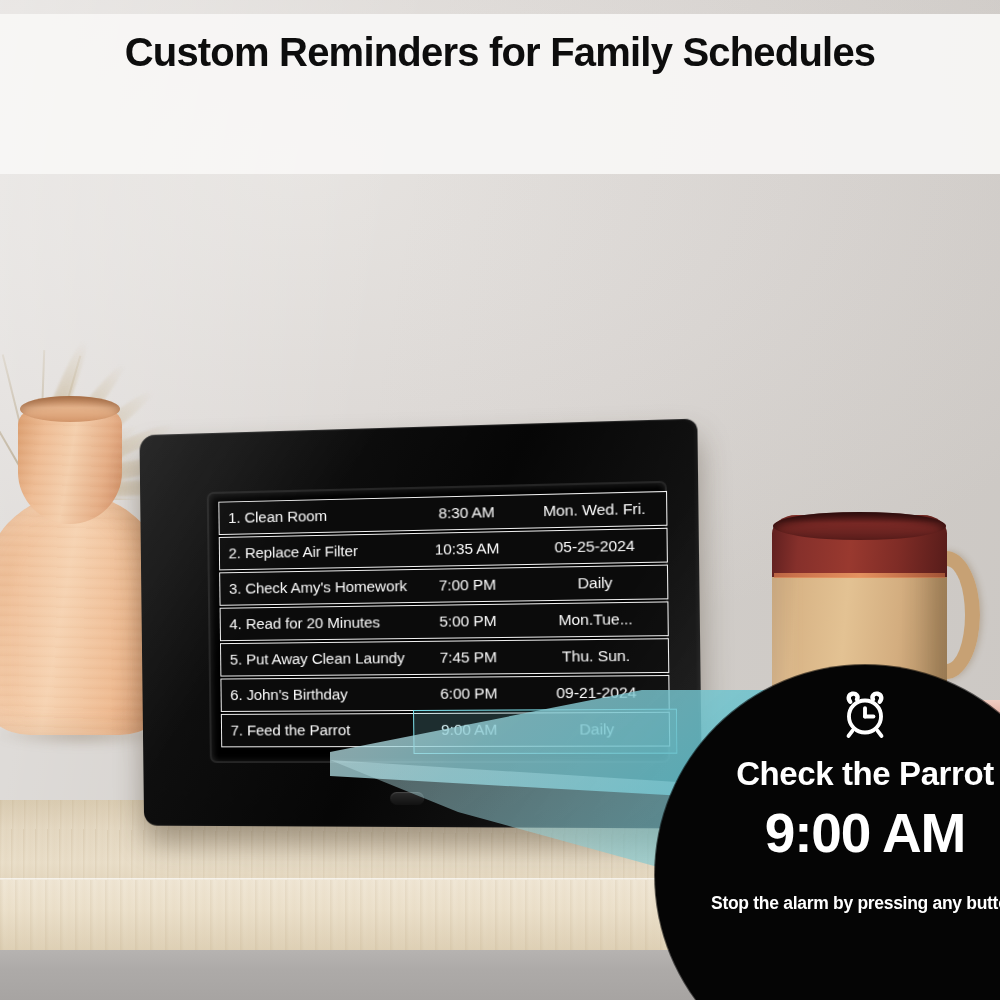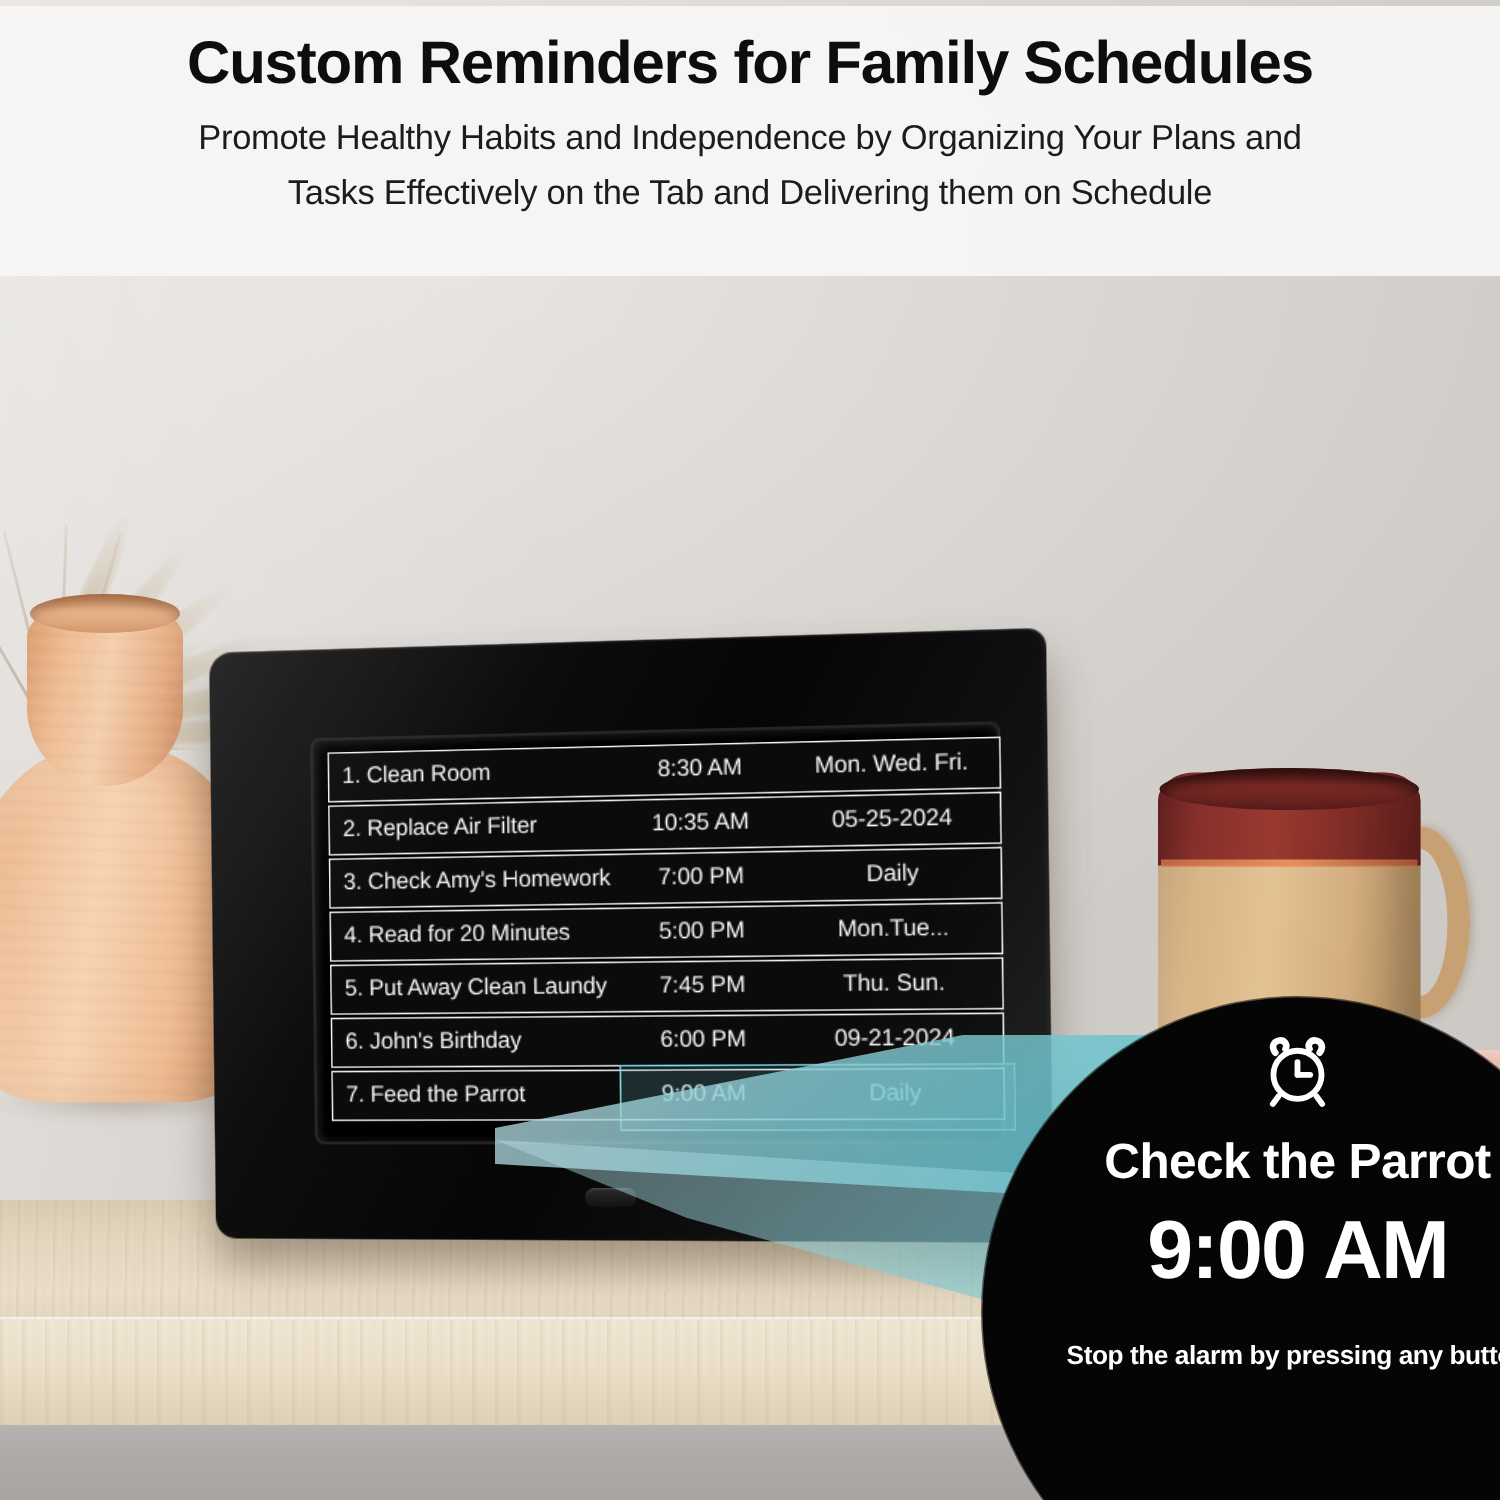--- a/index.html
+++ b/index.html
@@ -340,21 +340,21 @@
     color: #fff;
     font-size: 17.5px;
     font-weight: bold;
     letter-spacing: -0.3px;
     white-space: nowrap;
   }
 
   
   .header {
     position: absolute;
-    left: 0; top: 4px; width: 1000px; height: 180px;
+    left: 0; top: 14px; width: 1000px; height: 160px;
     background: rgba(247,246,245,0.93);
     overflow: hidden;
   }
   .header-title {
     margin: 16px 0 0 0;
     text-align: center;
     font-size: 40px;
     font-weight: bold;
     color: #0d0d0d;
     letter-spacing: -0.8px;
@@ -518,19 +518,15 @@
         <div class="callout-title">Check the Parrot</div>
         <div class="callout-time">9:00 AM</div>
       </div>
       <div class="callout-note">Stop the alarm by pressing any button</div>
     </div>
 
   </div>
 
   <div class="header">
     <h1 class="header-title">Custom Reminders for Family Schedules</h1>
-    <div class="header-sub">
-      <span>Promote Healthy Habits and Independence by Organizing Your Plans and</span>
-      <span>Tasks Effectively on the Tab and Delivering them on Schedule</span>
-    </div>
   </div>
 
 </div>
 
 </body></html>

